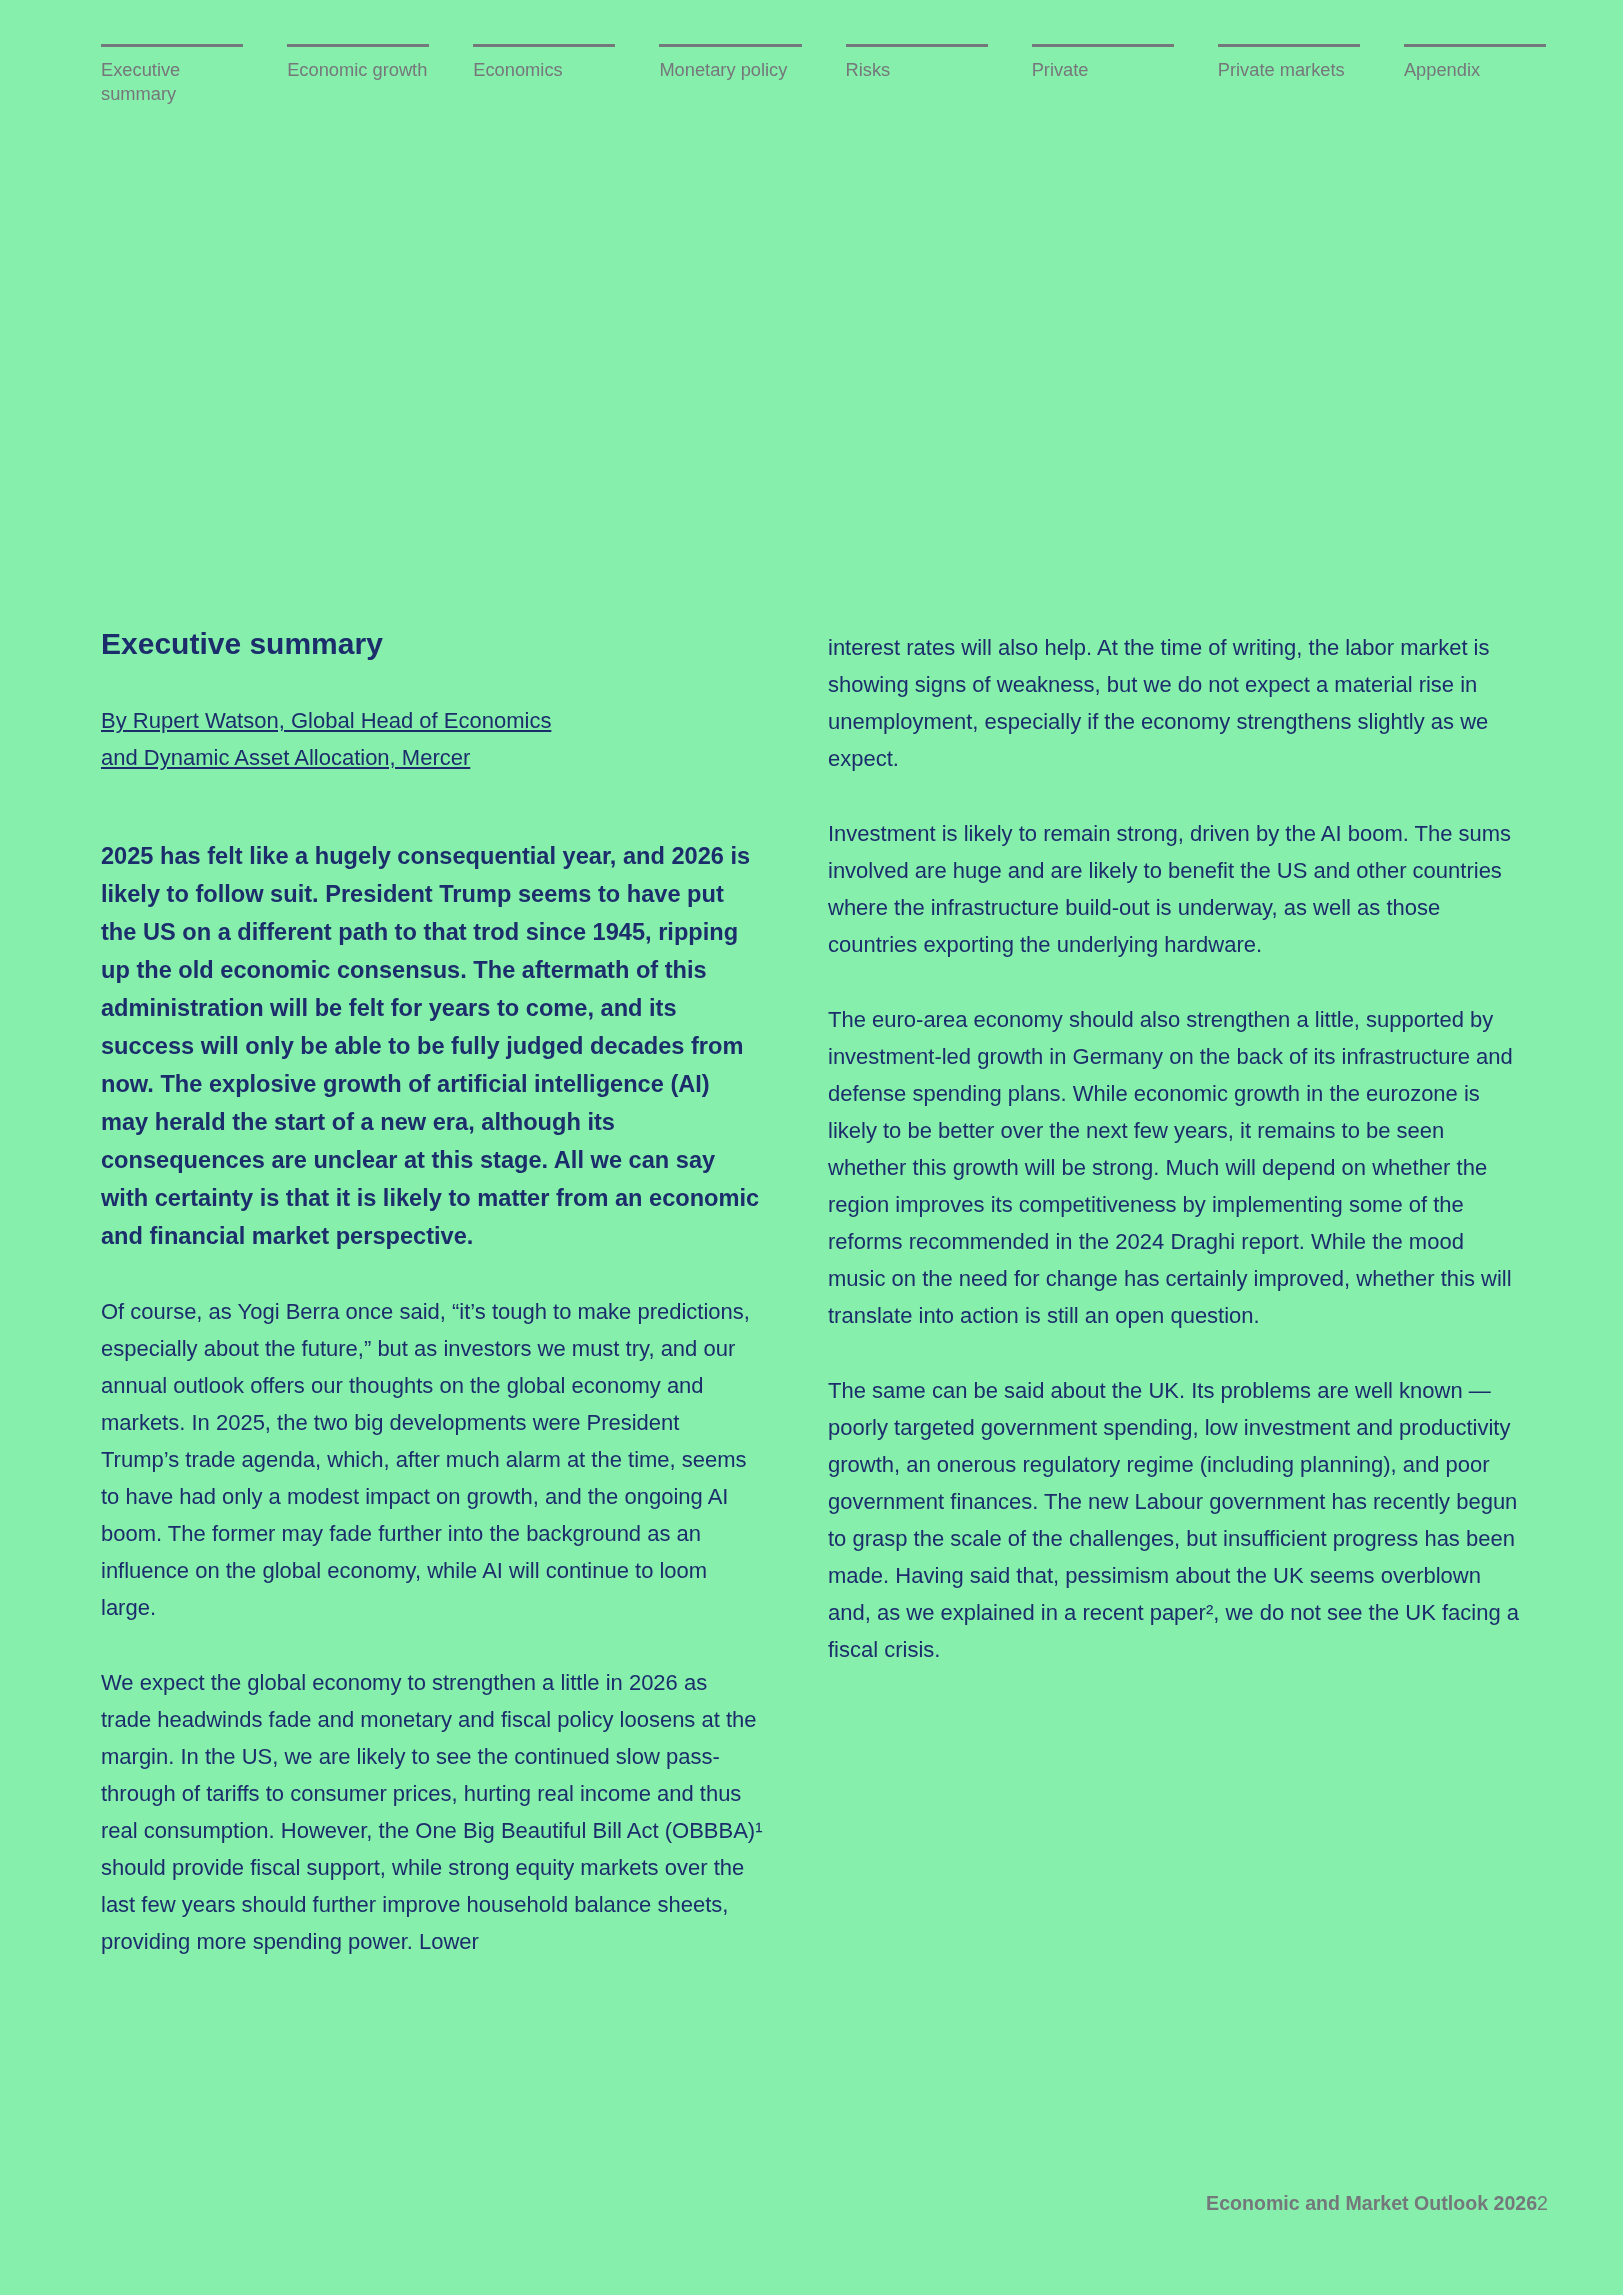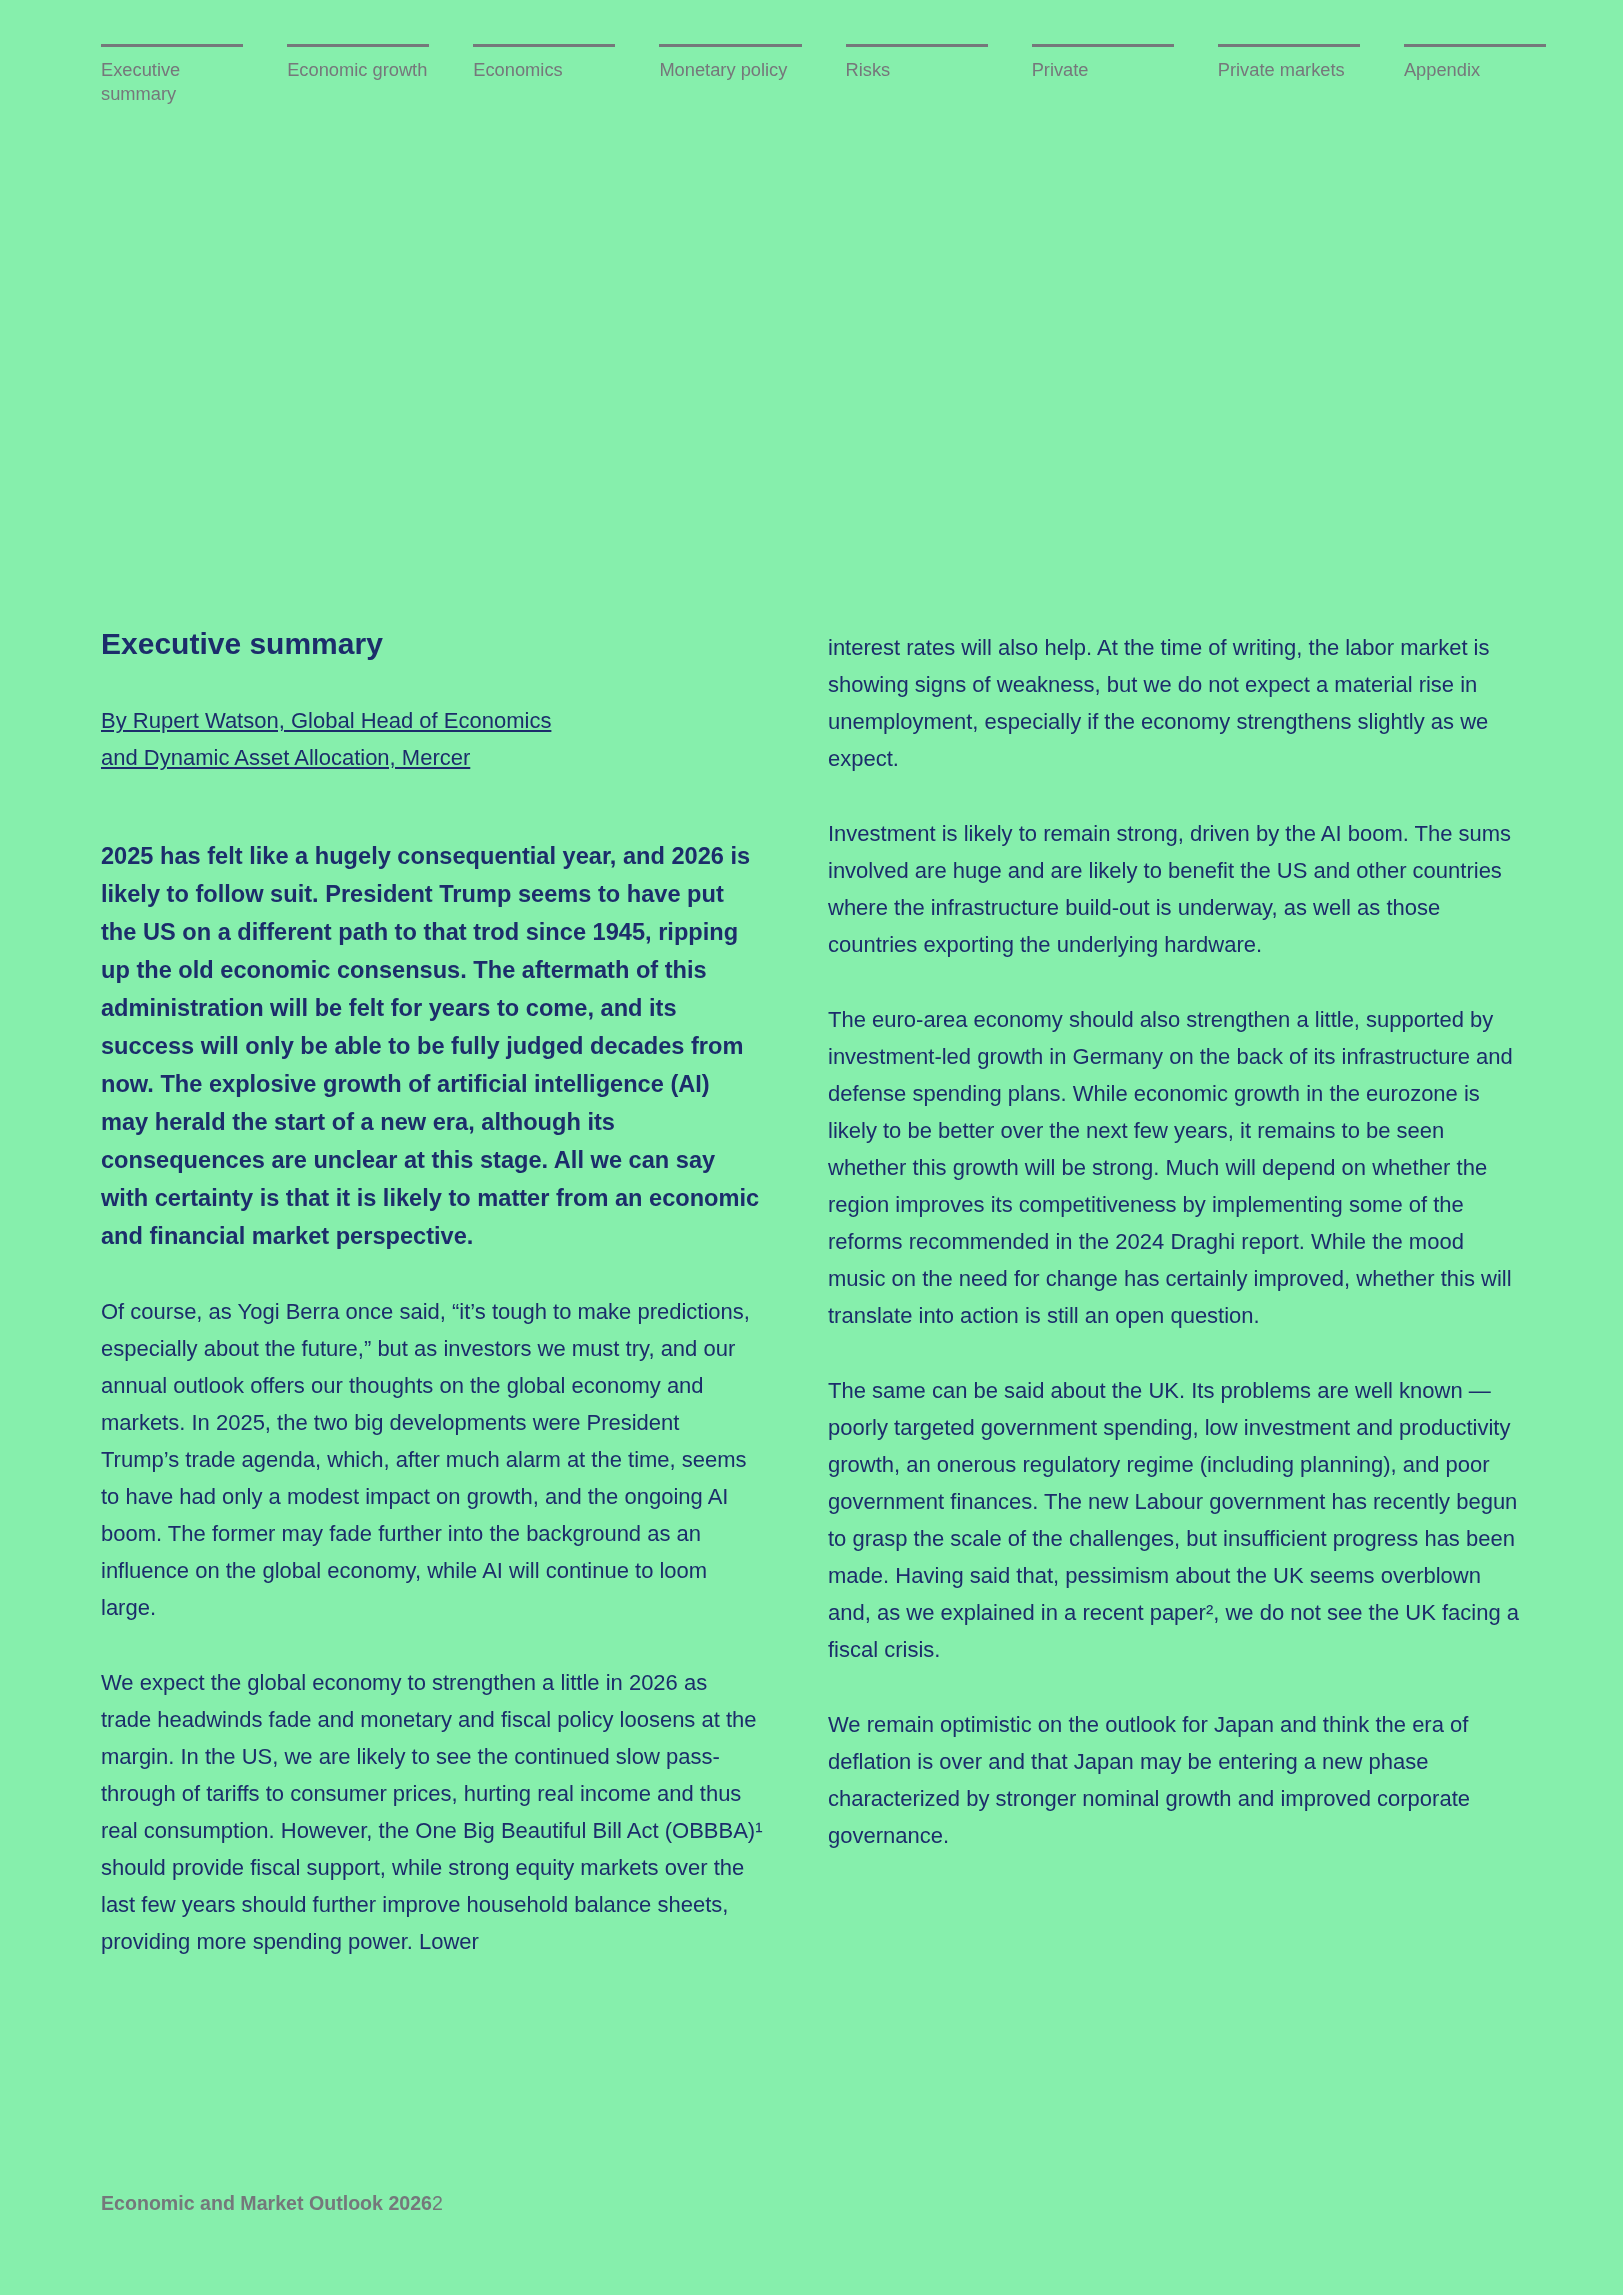--- a/index.html
+++ b/index.html
@@ -99,21 +99,21 @@
     margin-bottom: 18px;
   }
 
   
   .footer {
     position: absolute;
     left: 101px;
     right: 75px;
     top: 2192px;
     display: flex;
-    justify-content: flex-start;
+    justify-content: flex-end;
     align-items: baseline;
     color: #75787b;
     font-size: 19.6px;
     line-height: 23.6px;
   }
   .footer .footer-title {
     font-weight: 700;
   }
   .footer .page-number {
     font-weight: 400;
@@ -161,21 +161,20 @@
     <p class="para lead">2025 has felt like a hugely consequential year, and 2026 is likely to follow suit. President Trump seems to have put the US on a different path to that trod since 1945, ripping up the old economic consensus. The aftermath of this administration will be felt for years to come, and its success will only be able to be fully judged decades from now. The explosive growth of artificial intelligence (AI) may herald the start of a new era, although its consequences are unclear at this stage. All we can say with certainty is that it is likely to matter from an economic and financial market perspective.</p>
     <p class="para">Of course, as Yogi Berra once said, “it’s tough to make predictions, especially about the future,” but as investors we must try, and our annual outlook offers our thoughts on the global economy and markets. In 2025, the two big developments were President Trump’s trade agenda, which, after much alarm at the time, seems to have had only a modest impact on growth, and the ongoing AI boom.  The former may fade further into the background as an influence on the global economy, while AI will continue to loom large.</p>
     <p class="para">We expect the global economy to strengthen a little in 2026 as trade headwinds fade and monetary and fiscal policy loosens at the margin. In the US, we are likely to see the continued slow pass-through of tariffs to consumer prices, hurting real income and thus real consumption. However, the One Big Beautiful Bill Act (OBBBA)¹ should provide fiscal support, while strong equity markets over the last few years should further improve household balance sheets, providing more spending power. Lower</p>
   </div>
 
   <div class="col col-right">
     <p class="para">interest rates will also help. At the time of writing, the labor market is showing signs of weakness, but we do not expect a material rise in unemployment, especially if the economy strengthens slightly as we expect.</p>
     <p class="para">Investment is likely to remain strong, driven by the AI boom. The sums involved are huge and are likely to benefit the US and other countries where the infrastructure build-out is underway, as well as those countries exporting the underlying hardware.</p>
     <p class="para">The euro-area economy should also strengthen a little, supported by investment-led growth in Germany on the back of its infrastructure and defense spending plans. While economic growth in the eurozone is likely to be better over the next few years, it remains to be seen whether this growth will be strong. Much will depend on whether the region improves its competitiveness by implementing some of the reforms recommended in the 2024 Draghi report. While the mood music on the need for change has certainly improved, whether this will translate into action is still an open question.</p>
     <p class="para">The same can be said about the UK. Its problems are well known — poorly targeted government spending, low investment and productivity growth, an onerous regulatory regime (including planning), and poor government finances. The new Labour government has recently begun to grasp the scale of the challenges, but insufficient progress has been made. Having said that, pessimism about the UK seems overblown and, as we explained in a recent paper², we do not see the UK facing a fiscal crisis.</p>
-    <p class="para">We remain optimistic on the outlook for Japan and think the era of deflation is over and that Japan may be entering a new phase characterized by stronger nominal growth and improved corporate governance.</p>
   </div>
 
   <div class="footer">
     <span class="footer-title">Economic and Market Outlook 2026</span>
     <span class="page-number">2</span>
   </div>
 
 </div>
 
 

